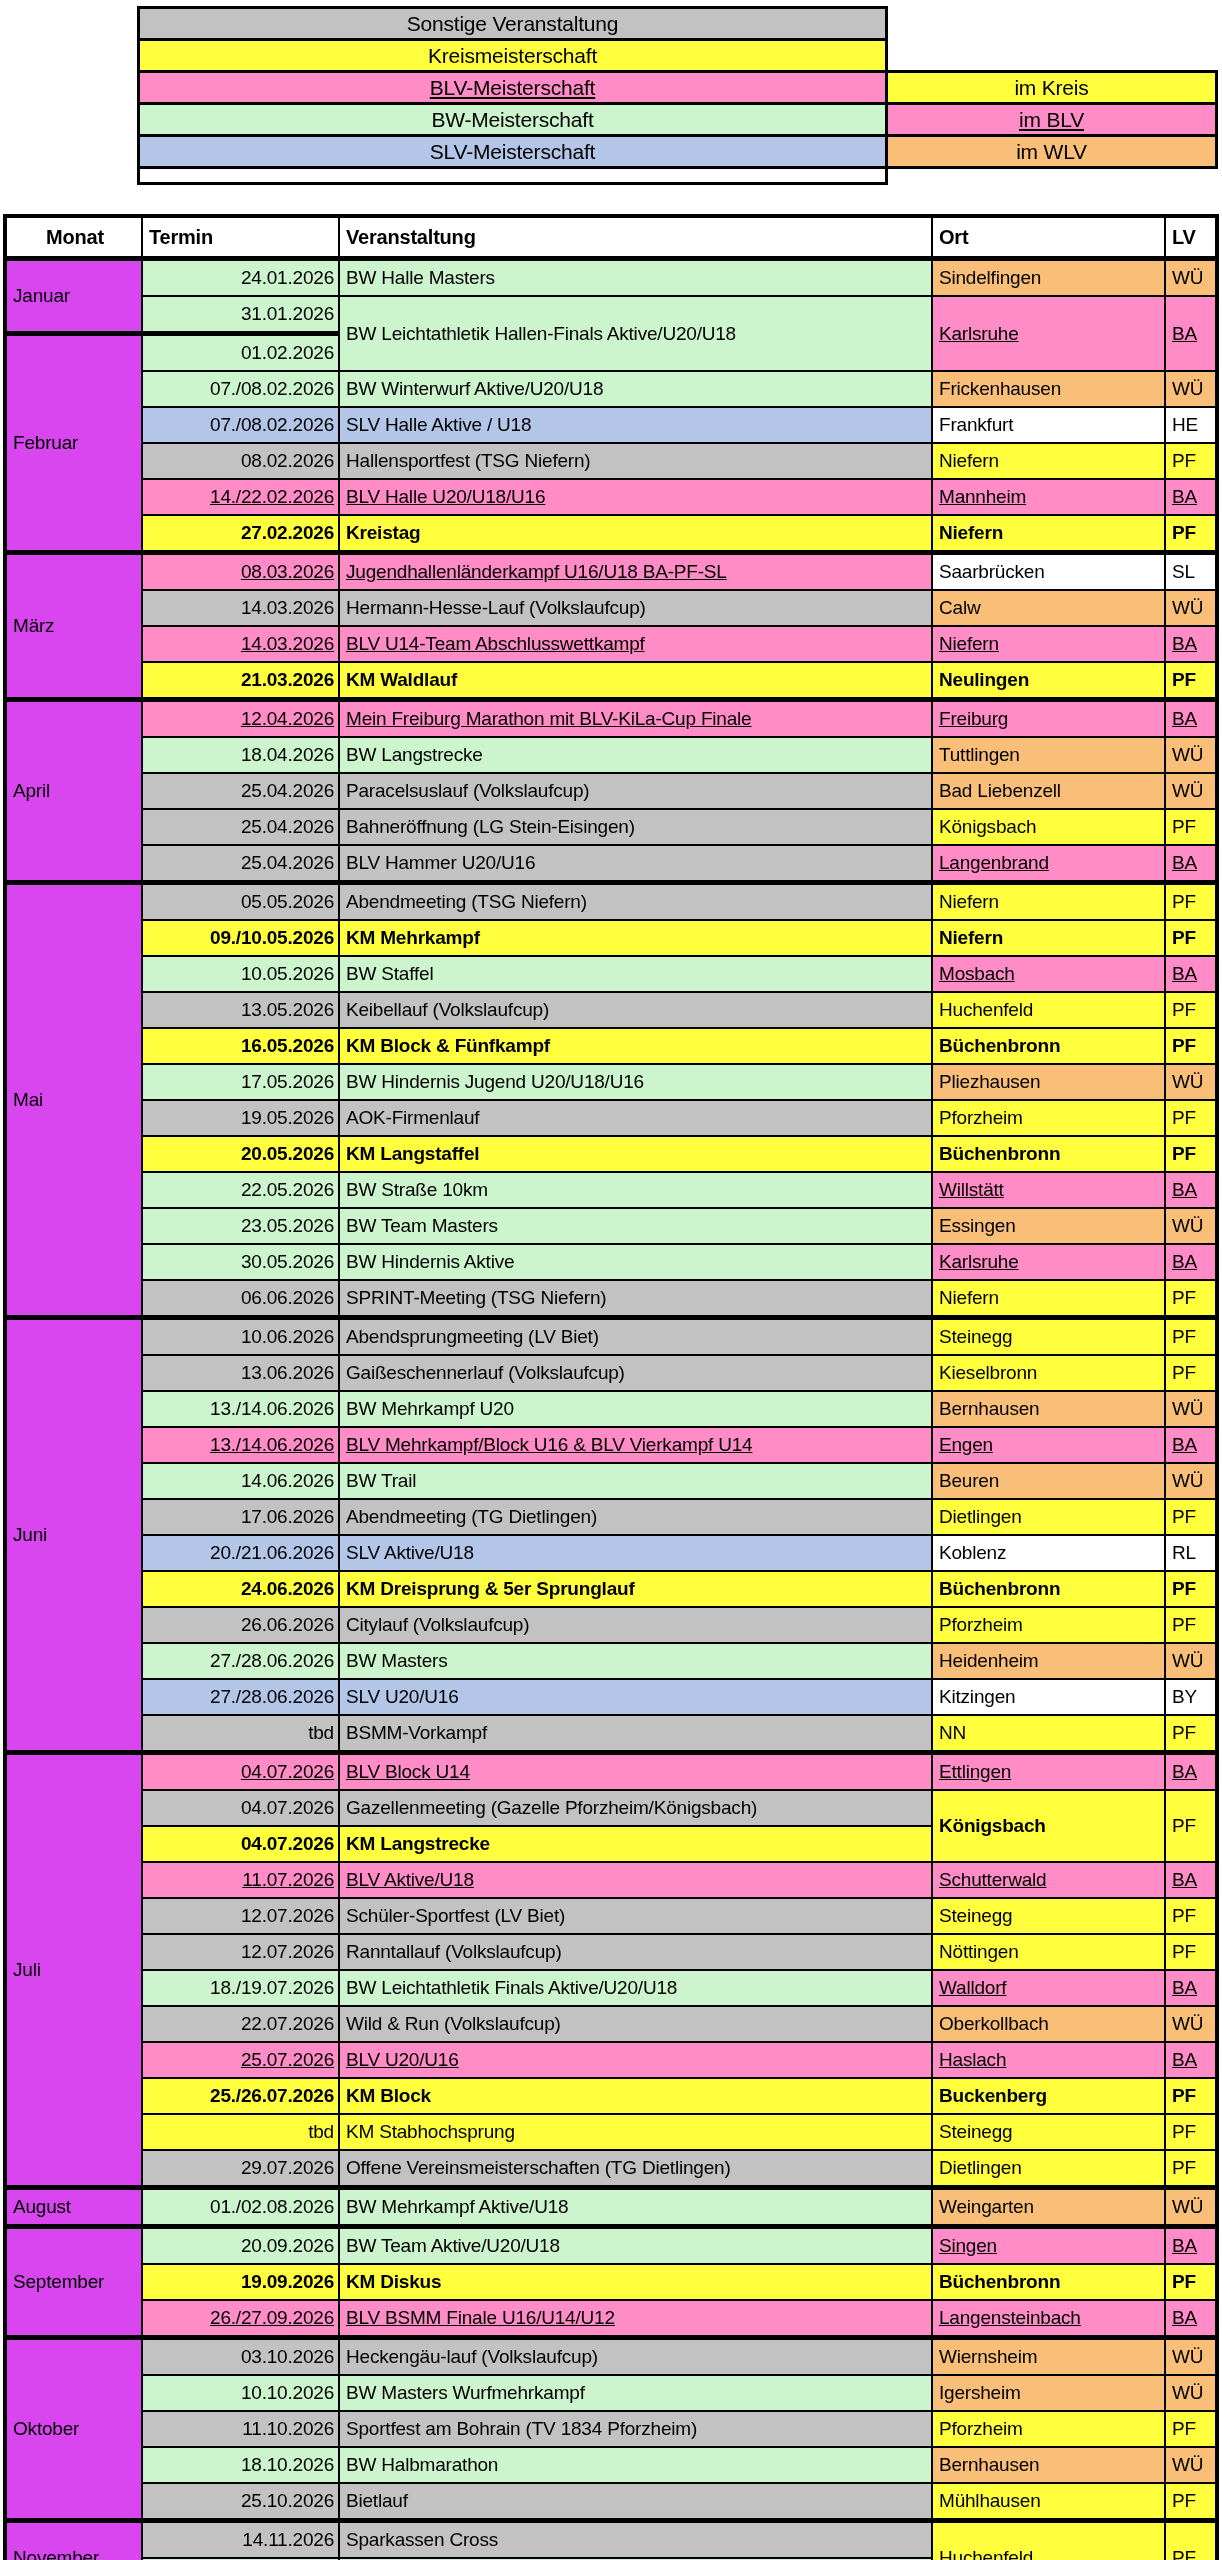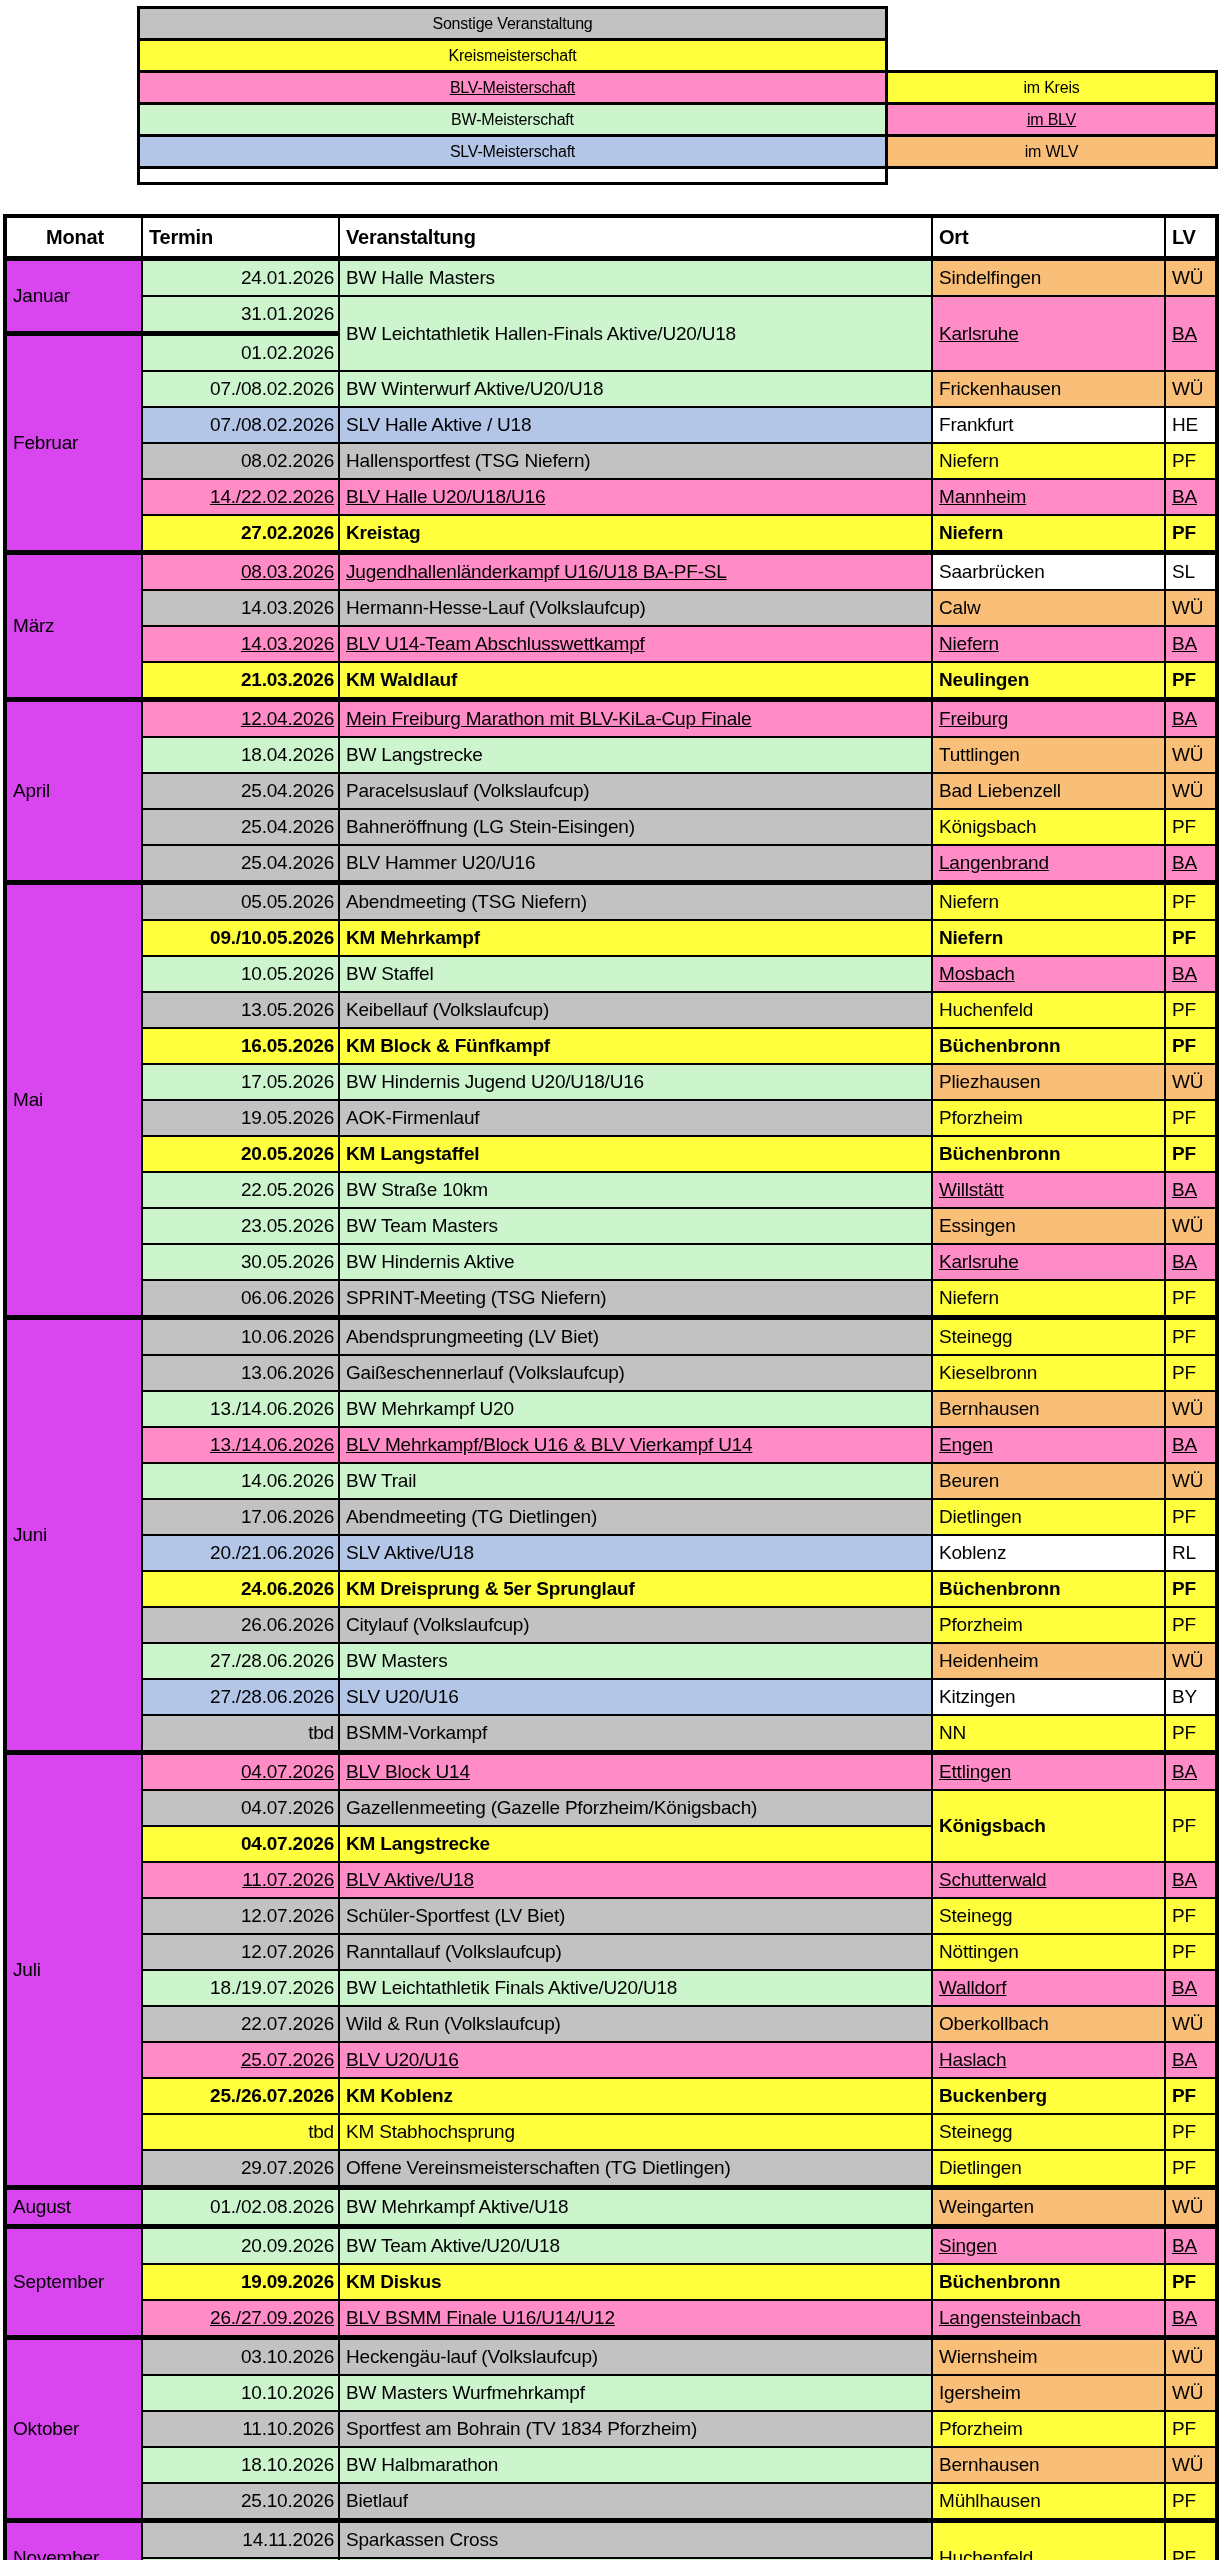--- a/index.html
+++ b/index.html
@@ -1,20 +1,20 @@
 <!DOCTYPE html>
 <html style="--gray: #c2c2c2; --yellow: #ffff3e; --pink: #ff8cc6; --green: #ccf4cd; --blue: #b4c6e7; --orange: #f9be77; --white: #ffffff;"><head>
 <meta charset="utf-8">
 <style>
   html,body{margin:0;padding:0;background:#fff;}
   body{width:1222px;font-family:"Liberation Sans","DejaVu Sans",sans-serif;color:#000;letter-spacing:-0.2px;}
 
   
   table.legend{border-collapse:collapse;table-layout:fixed;margin:6px 0 0 137px;}
-  table.legend td{height:27px;text-align:center;font-size:16px;border:3px solid #000;overflow:hidden;}
+  table.legend td{height:27px;text-align:center;font-size:21px;border:3px solid #000;overflow:hidden;}
   table.legend td.nob{border:none;background:#fff;}
   table.legend tr.thin td{height:11px;font-size:2px;}
 
   
   table.cal{border-collapse:collapse;table-layout:fixed;margin:29px 0 0 3px;border:4px solid #000;}
   table.cal th, table.cal td{border:2px solid #000;font-size:19px;padding:0 4px 0 6px;overflow:hidden;white-space:nowrap;}
   table.cal th{height:38px;font-size:20px;text-align:left;background:#fff;border-bottom:5px solid #000;}
   table.cal th.c-monat{text-align:center;}
   table.cal td{height:34px;}
   td.termin{text-align:right;padding-right:5px;}
@@ -384,21 +384,21 @@
           <td class="lv bg-orange">WÜ</td>
         </tr>
         <tr>
           <td class="termin bg-pink">25.07.2026</td>
           <td class="event bg-pink">BLV U20/U16</td>
           <td class="ort bg-pink">Haslach</td>
           <td class="lv bg-pink">BA</td>
         </tr>
         <tr>
           <td class="termin bg-yellow b">25./26.07.2026</td>
-          <td class="event bg-yellow b">KM Koblenz</td>
+          <td class="event bg-yellow b">KM Block</td>
           <td class="ort bg-yellow b">Buckenberg</td>
           <td class="lv bg-yellow b">PF</td>
         </tr>
         <tr>
           <td class="termin bg-yellow">tbd</td>
           <td class="event bg-yellow">KM Stabhochsprung</td>
           <td class="ort bg-yellow">Steinegg</td>
           <td class="lv bg-yellow">PF</td>
         </tr>
         <tr>

